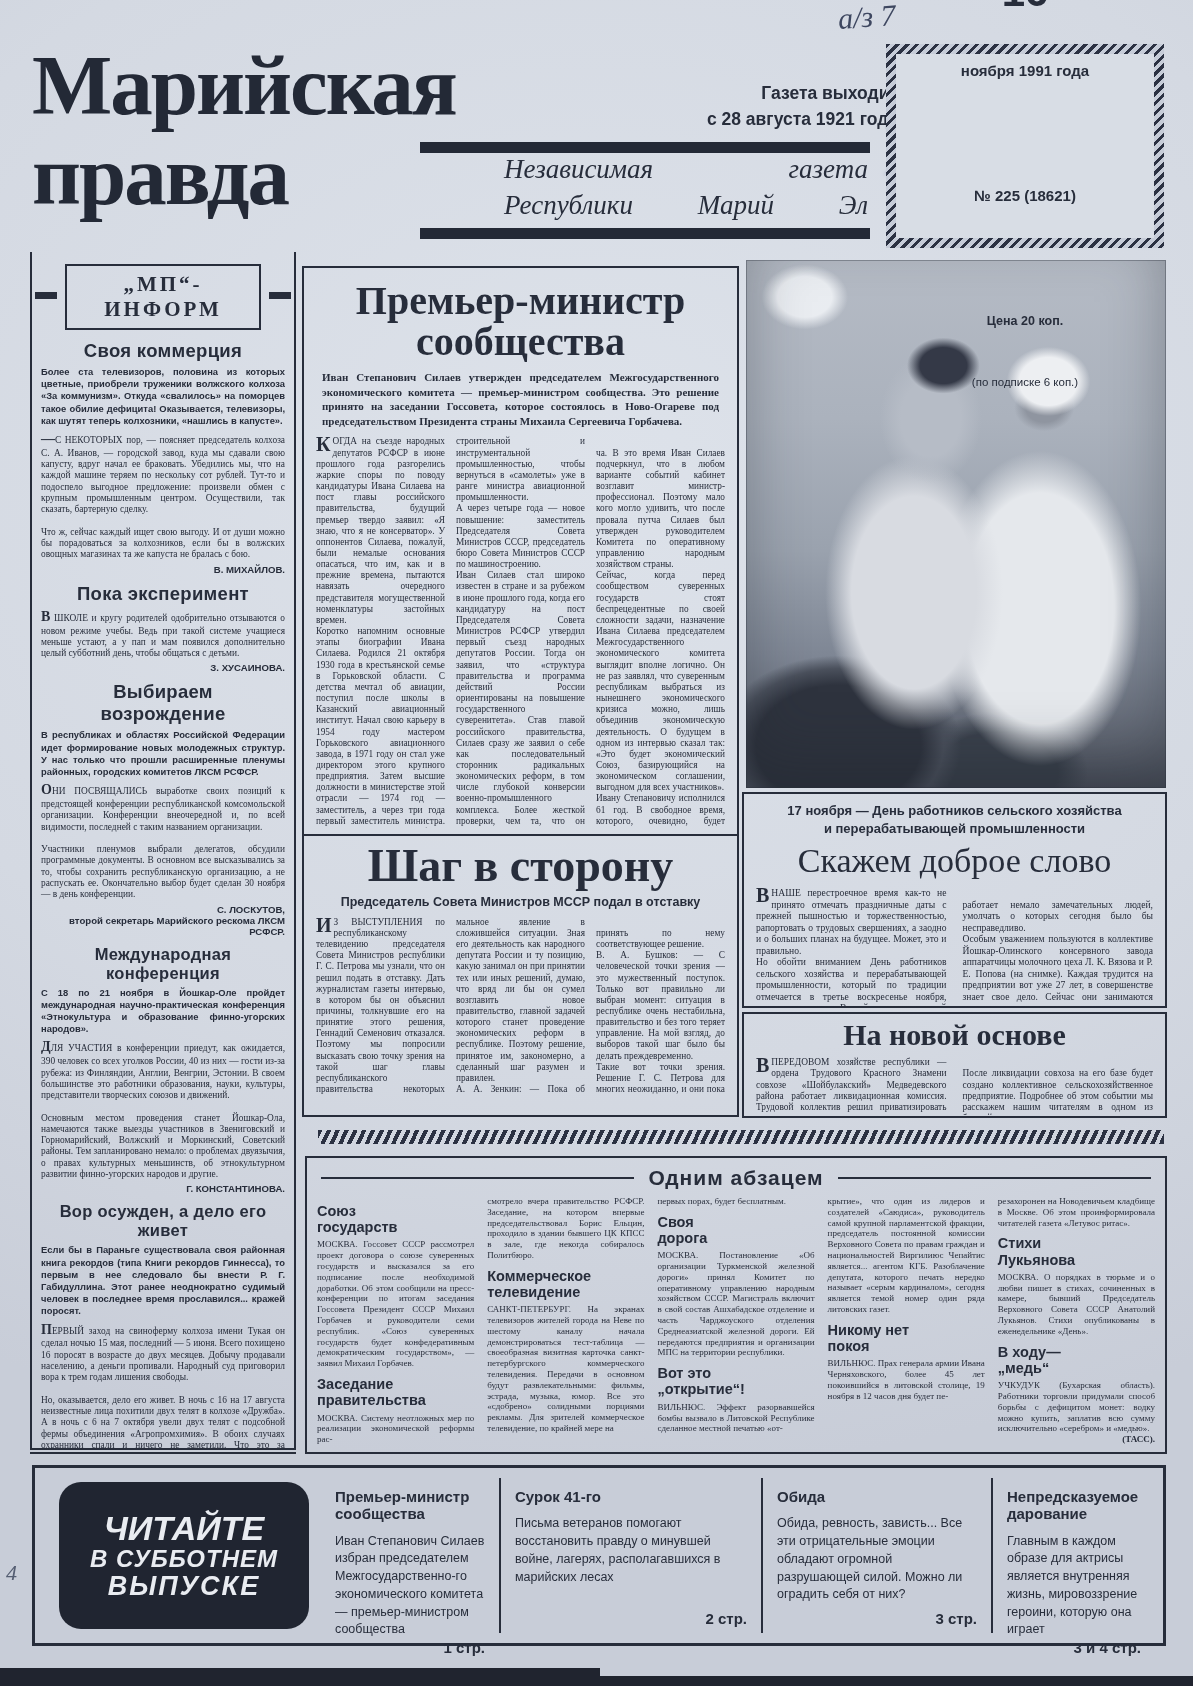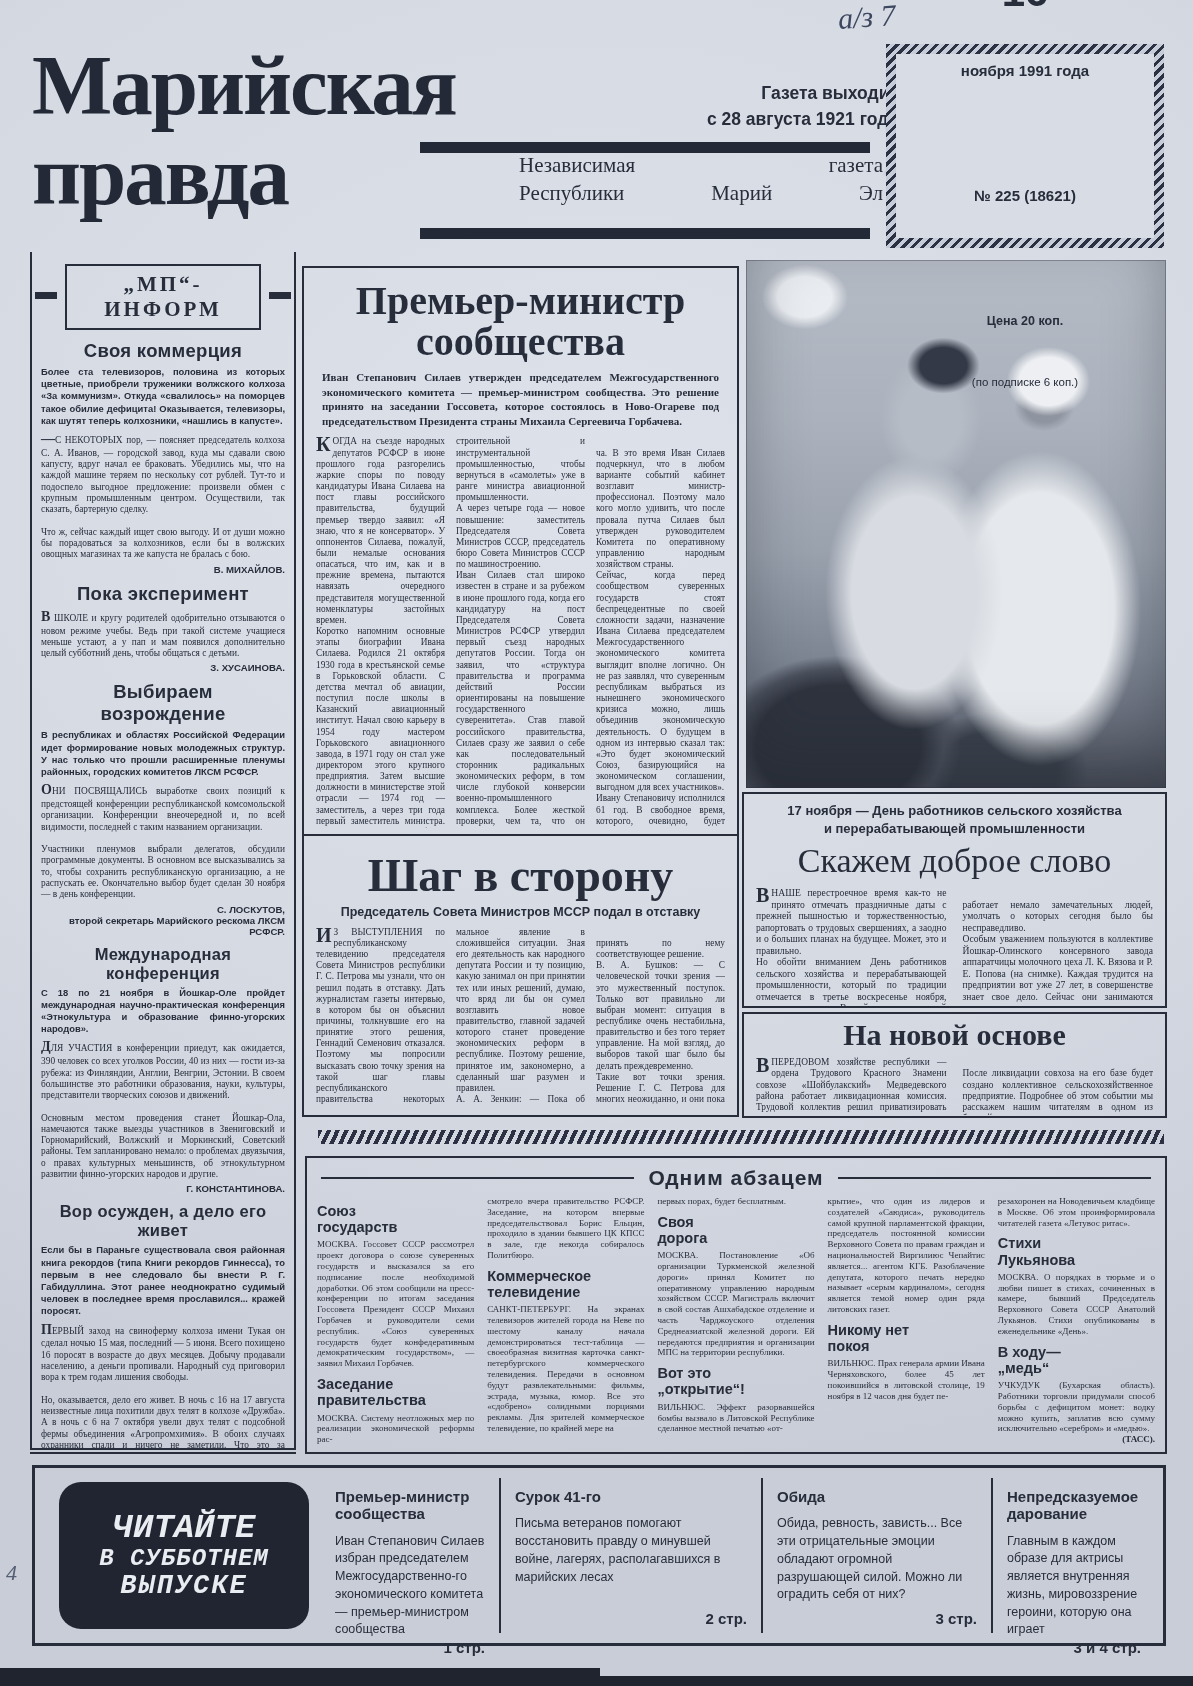--- a/index.html
+++ b/index.html
@@ -12,21 +12,21 @@
   .handwriting{position:absolute;left:838px;top:0px;font-size:30px;font-style:italic;
         color:#3e4760;transform:rotate(-4deg);font-family:"Liberation Serif",serif;}
   .margin-mark{position:absolute;left:6px;top:1560px;font-size:22px;font-style:italic;color:#555e72;}
   .masthead{position:absolute;left:32px;top:40px;margin:0;font-size:85px;line-height:1.06;
         font-weight:bold;letter-spacing:-2px;white-space:pre-line;color:#232936;}
   .since{position:absolute;left:592px;top:80px;width:306px;text-align:right;
         font-family:"Liberation Sans",sans-serif;font-weight:bold;font-size:17.5px;line-height:1.5;white-space:pre-line;color:#272d3b;}
   .bar{position:absolute;height:11px;background:#232936;}
   .bar1{left:420px;top:142px;width:450px;}
   .bar2{left:420px;top:228px;width:450px;}
-  .subtitle{position:absolute;left:519px;top:152px;width:364px;font-size:21px;line-height:1.32;}
+  .subtitle{position:absolute;left:504px;top:152px;width:364px;font-style:italic;font-size:27px;line-height:1.32;}
   .subline{text-align:justify;text-align-last:justify;}
 
   .datebox{position:absolute;left:886px;top:44px;width:278px;height:204px;box-sizing:border-box;
         background:repeating-linear-gradient(135deg,#2b3142 0 3px,#c6ccd8 3px 7px);padding:10px;z-index:2;}
   .datebox-inner{background:#d8dde5;height:100%;display:flex;flex-direction:column;align-items:center;
         justify-content:center;font-family:"Liberation Sans",sans-serif;font-weight:bold;gap:48px;}
   .weekday{font-size:16px;letter-spacing:1px;}
   .day{font-size:42px;line-height:1.05;}
   .monthyear{font-size:15px;}
   .dbrule{width:75%;height:2px;background:#2b3142;margin:6px 0;}
@@ -61,21 +61,21 @@
   .centerbox{position:absolute;left:302px;top:266px;width:437px;height:851px;box-sizing:border-box;
         border:2.5px solid #272d3b;}
   .premier{padding:10px 12px 6px;border-bottom:2.5px solid #272d3b;}
   .premier h1{font-size:40px;line-height:1.03;text-align:center;font-weight:bold;
         white-space:pre-line;margin:2px 0 8px;}
   .premier .lede{font-weight:bold;font-size:11px;line-height:1.32;text-align:justify;margin:0 6px 8px;}
   .cols{display:flex;gap:11px;overflow:hidden;}
   .premier .cols{height:392px;}
   .colx{flex:1;font-size:9.3px;line-height:1.2;text-align:justify;white-space:pre-line;}
   .dropcap::first-letter{font-size:20px;font-weight:bold;float:left;line-height:.85;padding-right:2px;}
-  .shag{padding:16px 12px 6px;}
+  .shag{padding:6px 12px 6px;}
   .shag h1{font-size:46px;text-align:center;font-weight:bold;margin:0 0 4px;line-height:1.05;}
   .shag .sub{font-family:"Liberation Sans",sans-serif;font-weight:bold;font-size:12.5px;
         text-align:center;margin:0 0 8px;}
   .shag .cols{height:178px;}
 
   
   .photo{position:absolute;left:746px;top:260px;width:420px;height:528px;
      box-shadow:inset 0 0 0 1px rgba(40,45,58,.35), inset 0 -30px 60px rgba(30,34,44,.35);
      background:
        radial-gradient(60px 45px at 14% 7%, rgba(236,239,243,.95) 0 45%, transparent 72%),
@@ -114,21 +114,21 @@
   .bcol h3{font-family:"Liberation Sans",sans-serif;font-weight:bold;font-size:14.5px;line-height:1.12;
         margin:7px 0 4px;white-space:pre-line;text-align:left;}
   .bcol p{margin:0;white-space:pre-line;}
   .btass{text-align:right;font-weight:bold;margin-top:3px;}
 
   
   .teasers{position:absolute;left:32px;top:1465px;width:1134px;height:181px;box-sizing:border-box;
         border:3px solid #272d3b;display:flex;align-items:stretch;padding:10px 8px;}
   .badge{width:250px;min-width:250px;background:#202531;border-radius:22px;color:#e9ecf1;
         display:flex;flex-direction:column;align-items:center;justify-content:center;
-        font-family:Liberation Mono, monospace;font-weight:bold;font-style:italic;
+        font-family:Liberation Sans, sans-serif;font-weight:bold;font-style:italic;
         margin:4px 12px 4px 16px;line-height:1.08;}
   .bl1{font-size:34px;} .bl2{font-size:24px;letter-spacing:1px;} .bl3{font-size:27px;letter-spacing:2px;}
   .teaser{display:flex;flex-direction:column;padding:8px 14px 4px;font-family:"Liberation Sans",sans-serif;}
   .t1{flex:0 0 150px;} .t2{flex:0 0 232px;border-left:2px solid #272d3b;}
   .t3{flex:0 0 200px;border-left:2px solid #272d3b;} .t4{flex:1;border-left:2px solid #272d3b;}
   .teaser h3{font-weight:bold;font-size:15px;line-height:1.15;margin:2px 0 10px;white-space:pre-line;}
   .teaser p{font-size:12.5px;line-height:1.42;margin:0;}
   .pageref{margin-top:auto;text-align:right;font-weight:bold;font-size:15px;padding-bottom:2px;}
 
   .bottom-edge{position:absolute;left:0;top:1676px;width:100%;height:10px;background:#20242f;}

